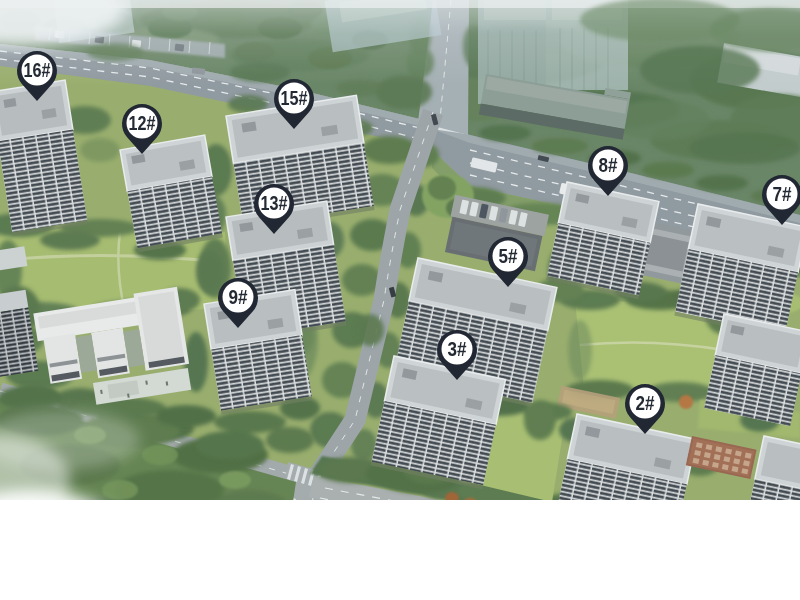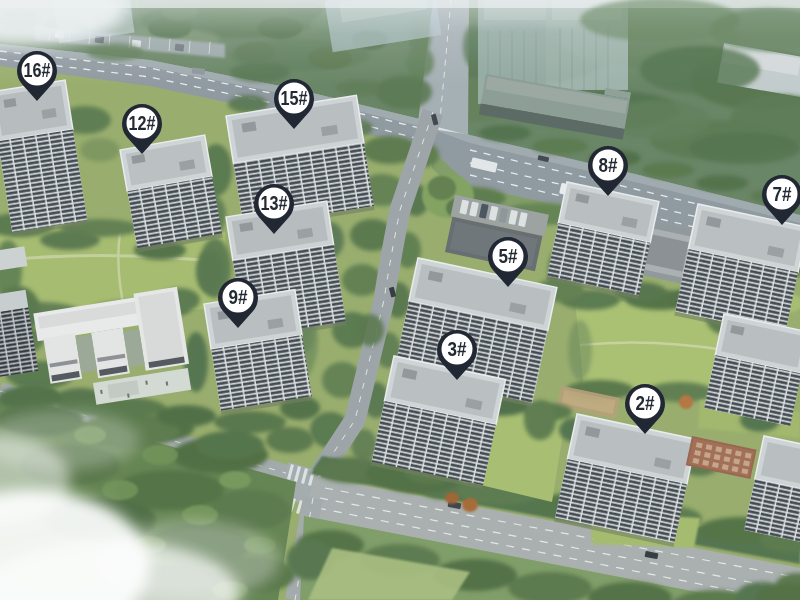--- a/index.html
+++ b/index.html
@@ -1,16 +1,16 @@
 <!DOCTYPE html>
 <html><head>
 <meta charset="utf-8">
 <style>
 html,body{margin:0;padding:0;background:#fff;}
-#wrap{width:800px;height:600px;overflow:hidden;position:relative;font-family:"Liberation Sans",sans-serif;}
+#wrap{width:800px;height:500px;overflow:hidden;position:relative;font-family:"Liberation Sans",sans-serif;}
 </style>
 </head>
 <body>
 <div id="wrap">
 <svg width="800" height="600" viewBox="0 0 800 600">
 <defs>
 <filter id="b1" x="-30%" y="-30%" width="160%" height="160%">
           <feGaussianBlur stdDeviation="1.2"></feGaussianBlur>
         </filter>
 <filter id="b2" x="-40%" y="-40%" width="180%" height="180%">

